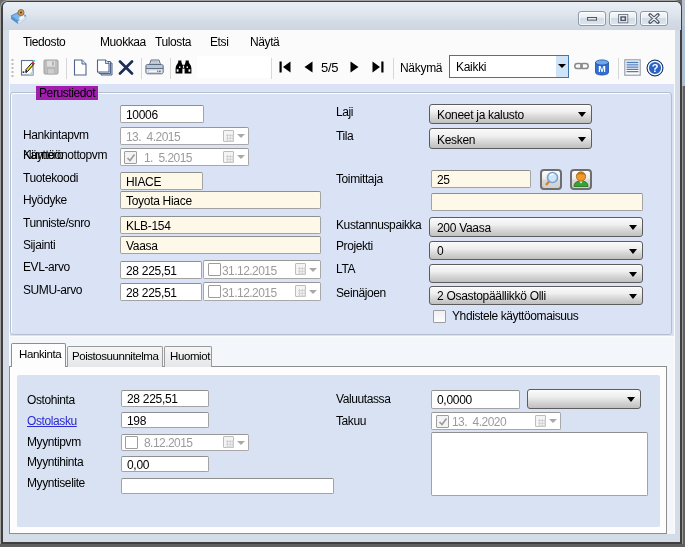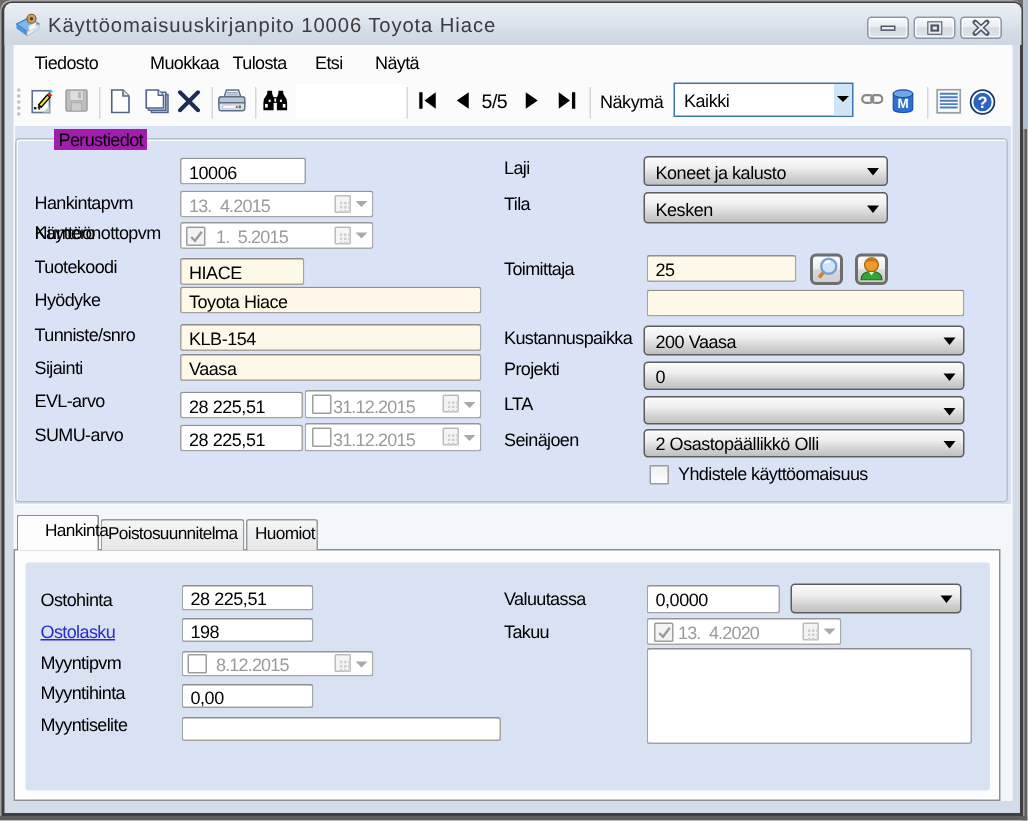--- a/index.html
+++ b/index.html
@@ -46,21 +46,20 @@
   <div class="abs" style="left:0;top:544px;width:685px;height:3px;background:#5f5f5f;"></div>
 
   <svg class="abs" style="left:9px;top:7px;" width="19" height="19" viewBox="0 0 19 19">
     <polygon points="2,9 10,5 17,9 9,14" fill="#7db7ea" stroke="#3a7ec2" stroke-width="0.8"></polygon>
     <polygon points="2,9 9,14 9,17 2,12" fill="#4d94d8"></polygon>
     <polygon points="9,14 17,9 17,12 9,17" fill="#e8eef5" stroke="#9fb3c8" stroke-width="0.5"></polygon>
     <polygon points="10,10.5 15,7.5 15.5,11.5 10.5,14" fill="#f2f5f9" stroke="#b9c4d2" stroke-width="0.5"></polygon>
     <circle cx="12" cy="5.5" r="3" fill="#cfa064" stroke="#8a5a20" stroke-width="0.8"></circle>
     <circle cx="12" cy="5.5" r="1.1" fill="#573c14"></circle>
   </svg>
-  <div class="abs" style="left:32px;top:9px;font-size:13.5px;letter-spacing:0.6px;color:#3c3c3c;">Käyttöomaisuuskirjanpito 10006 Toyota Hiace</div>
 
   <div class="abs winbtn" style="left:578px;top:11px;width:28px;height:15px;"></div>
   <div class="abs winbtn" style="left:609px;top:11px;width:28px;height:15px;"></div>
   <div class="abs winbtn" style="left:640px;top:11px;width:28px;height:15px;"></div>
   <style>.winbtn{border:1px solid #8f99a5;border-radius:3px;background:linear-gradient(180deg,#f9fafc 0%,#e8edf2 45%,#d3dbe4 50%,#dee5ec 100%);box-shadow:inset 0 0 0 1px rgba(255,255,255,.75);}</style>
   <svg class="abs" style="left:578px;top:11px;" width="28" height="15">
       <rect x="9" y="6" width="10" height="3.6" fill="#4e5668"></rect>
       <rect x="10" y="7" width="8" height="1.6" fill="#e9ecf0"></rect>
     </svg>
   <svg class="abs" style="left:609px;top:11px;" width="28" height="15">
@@ -324,21 +323,21 @@
     </div>
 
   <div class="ck" style="left:433px;top:310px;background:linear-gradient(180deg,#eef0f2,#fdfdfd);"></div>
   <div class="lbl" style="left:452px;top:309px;">Yhdistele käyttöomaisuus</div>
 
   <div class="abs" style="left:9px;top:366px;width:658px;height:168px;border:1px solid #8e8e8e;background:#fdfdfe;"></div>
 
   <div class="abs" style="left:67px;top:346px;width:96px;height:21px;border:1px solid #9a9a9a;border-bottom:none;border-radius:2px 2px 0 0;background:linear-gradient(180deg,#f6f6f6,#e4e6e9);"></div>
   <div class="abs" style="left:164px;top:346px;width:48px;height:21px;border:1px solid #9a9a9a;border-bottom:none;border-radius:2px 2px 0 0;background:linear-gradient(180deg,#f6f6f6,#e4e6e9);"></div>
   <div class="abs" style="left:11px;top:343px;width:55px;height:24px;border:1px solid #8e8e8e;border-bottom:none;border-radius:2px 2px 0 0;background:#fdfdfe;"></div>
-  <div class="lbl" style="left:30px;top:347.5px;font-size:11.5px;">Hankinta</div>
+  <div class="lbl" style="left:19px;top:347.5px;font-size:11.5px;">Hankinta</div>
   <div class="lbl" style="left:72px;top:349.5px;font-size:11.5px;letter-spacing:-0.45px;">Poistosuunnitelma</div>
   <div class="lbl" style="left:170px;top:349.5px;font-size:11.5px;">Huomiot</div>
 
   <div class="abs" style="left:17px;top:375px;width:643px;height:152px;background:#d8e2f2;border-radius:2px;"></div>
 
   <div class="lbl" style="left:27px;top:393px;">Ostohinta</div>
   <div class="lbl" style="left:27px;top:414px;color:#2a2ad0;text-decoration:underline;">Ostolasku</div>
   <div class="lbl" style="left:27px;top:434.5px;">Myyntipvm</div>
   <div class="lbl" style="left:27px;top:455px;">Myyntihinta</div>
   <div class="lbl" style="left:27px;top:476px;">Myyntiselite</div>

